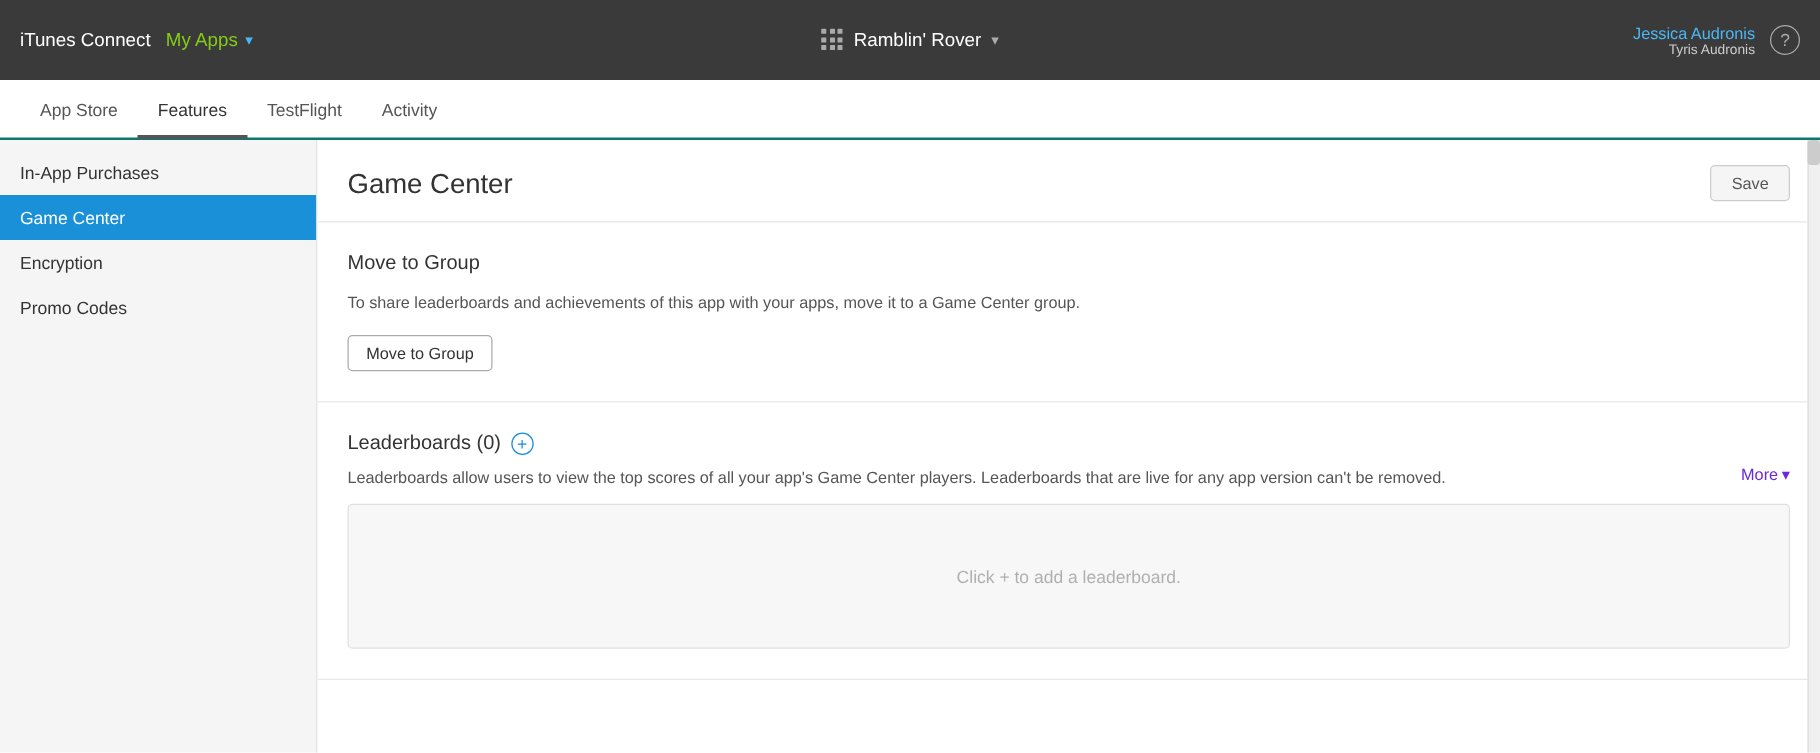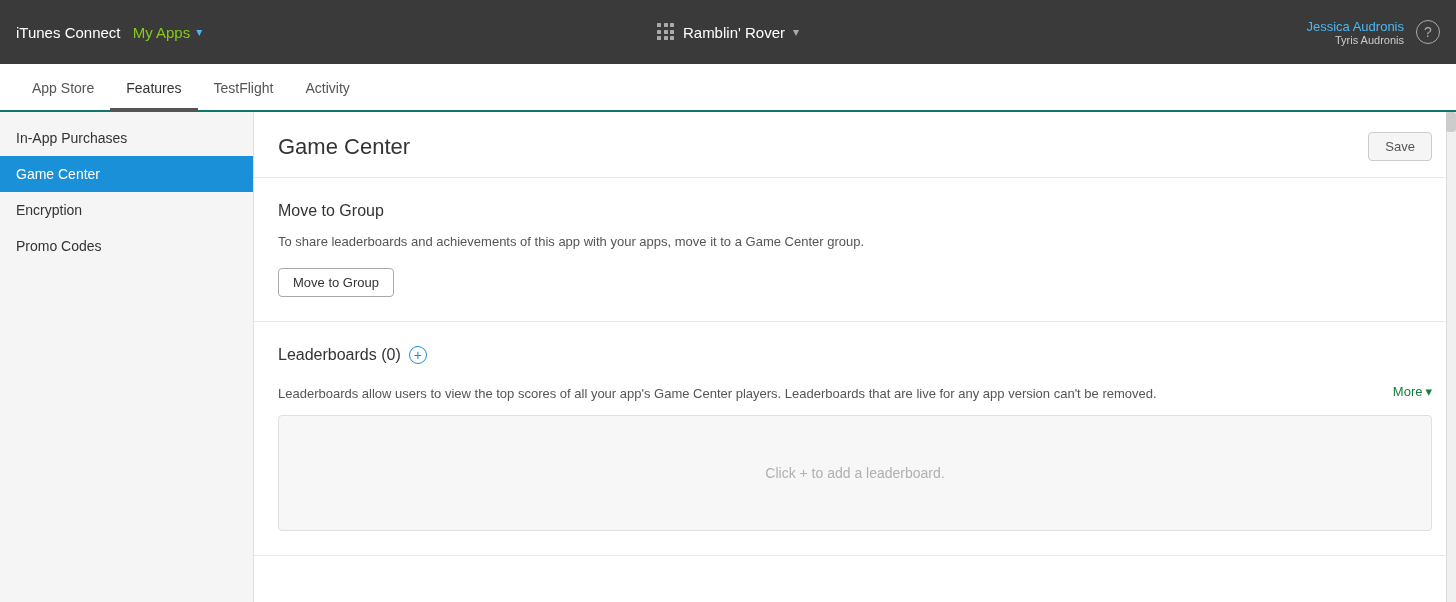--- a/index.html
+++ b/index.html
@@ -208,21 +208,21 @@
       font-size: 13px;
       color: #333;
       cursor: pointer;
     }
 
     
     .leaderboards-header {
       display: flex;
       align-items: center;
       gap: 8px;
-      margin-bottom: 20px;
+      margin-bottom: 8px;
     }
     .leaderboards-title {
       font-size: 16px;
       font-weight: 500;
       color: #333;
     }
     .add-icon {
       width: 18px;
       height: 18px;
       border-radius: 50%;
@@ -242,21 +242,21 @@
       margin-bottom: 12px;
     }
     .leaderboards-desc {
       font-size: 13px;
       color: #555;
       line-height: 1.5;
       flex: 1;
       margin-right: 16px;
     }
     .more-link {
-      color: #15803d;
+      color: #6d28d9;
       font-size: 13px;
       cursor: pointer;
       white-space: nowrap;
       display: flex;
       align-items: center;
       gap: 3px;
     }
     .empty-leaderboard-box {
       background: #f7f7f7;
       border: 1px solid #e0e0e0;

